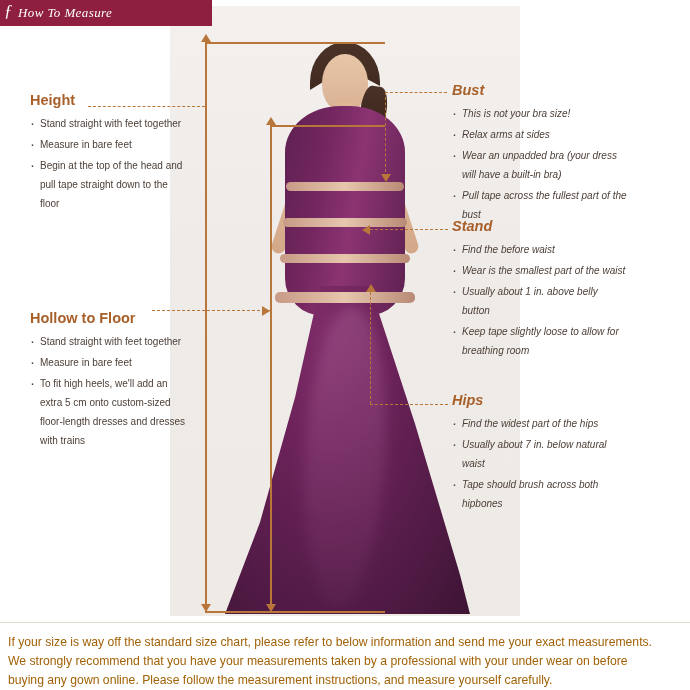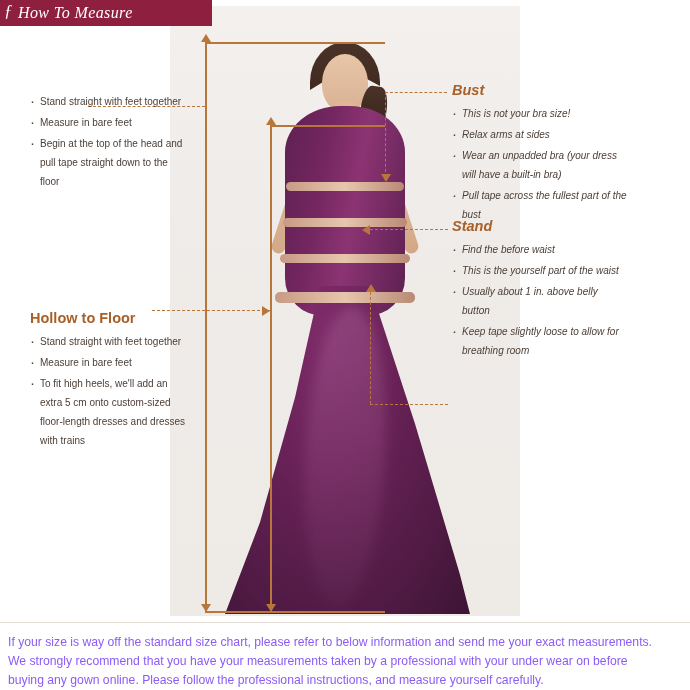--- a/index.html
+++ b/index.html
@@ -30,21 +30,21 @@
     top: 0;
     width: 212px;
     height: 26px;
     background: #8e1f3f;
     display: flex;
     align-items: center;
     overflow: hidden;
   }
   .title-banner .title-text {
     color: #ffffff;
-    font-size: 16px;
+    font-size: 13px;
     font-style: italic;
     font-family: "Liberation Serif", serif;
     letter-spacing: 0.4px;
     padding-left: 18px;
     white-space: nowrap;
   }
   .title-banner .title-swirl {
     position: absolute;
     left: 4px;
     top: 1px;
@@ -266,21 +266,21 @@
     height: 68px;
     background: #ffffff;
     border-top: 1px solid #e3ddd6;
     padding: 10px 8px 0 8px;
     box-sizing: border-box;
   }
   .footer p {
     margin: 0;
     font-size: 12.2px;
     line-height: 19px;
-    color: #8b5cf6;
+    color: #a16207;
   }
 </style>
 </head>
 <body>
 
 <div id="stage">
 
   <div class="photo">
     <div class="hair"></div>
     <div class="head"></div>
@@ -323,20 +323,21 @@
   <div class="arrow arrow-down" style="left:381px; top:174px;"></div>
 
   <div class="dash-h" style="left:370px; top:229px; width:78px;"></div>
   <div class="arrow arrow-left" style="left:362px; top:225px;"></div>
 
   <div class="dash-h" style="left:370px; top:404px; width:78px;"></div>
   <div class="dash-v" style="left:370px; top:292px; height:112px;"></div>
   <div class="arrow arrow-up" style="left:366px; top:284px;"></div>
 
   <div class="block left" id="block-height">
+    <h3>Height</h3>
     <ul>
       <li>Stand straight with feet together</li>
       <li>Measure in bare feet</li>
       <li>Begin at the top of the head and pull tape straight down to the floor</li>
     </ul>
   </div>
 
   <div class="block left" id="block-hollow">
     <h3>Hollow to Floor</h3>
     <ul>
@@ -353,26 +354,34 @@
       <li>Relax arms at sides</li>
       <li>Wear an unpadded bra (your dress will have a built-in bra)</li>
       <li>Pull tape across the fullest part of the bust</li>
     </ul>
   </div>
 
   <div class="block right" id="block-waist">
     <h3>Stand</h3>
     <ul>
       <li>Find the before waist</li>
-      <li>This is the yourself part of the waist</li>
+      <li>Wear is the smallest part of the waist</li>
       <li>Usually about 1 in. above belly button</li>
       <li>Keep tape slightly loose to allow for breathing room</li>
     </ul>
   </div>
 
+  <div class="block right" id="block-hips">
+    <h3>Hips</h3>
+    <ul>
+      <li>Find the widest part of the hips</li>
+      <li>Usually about 7 in. below natural waist</li>
+      <li>Tape should brush across both hipbones</li>
+    </ul>
+  </div>
 
   <div class="footer">
     <p>If your size is way off the standard size chart, please refer to below information and send me your exact measurements.</p>
     <p>We strongly recommend that you have your measurements taken by a professional with your under wear on before</p>
-    <p>buying any gown online. Please follow the professional instructions, and measure yourself carefully.</p>
+    <p>buying any gown online. Please follow the measurement instructions, and measure yourself carefully.</p>
   </div>
 
 </div>
 
 </body></html>

